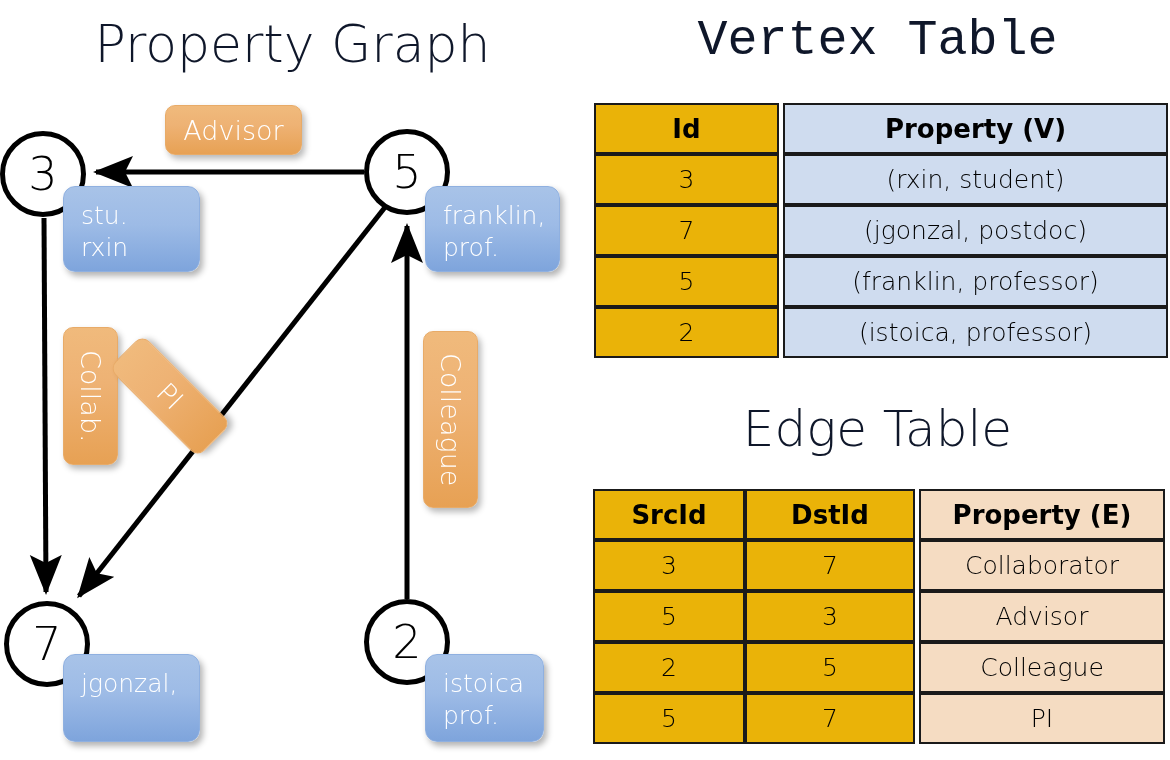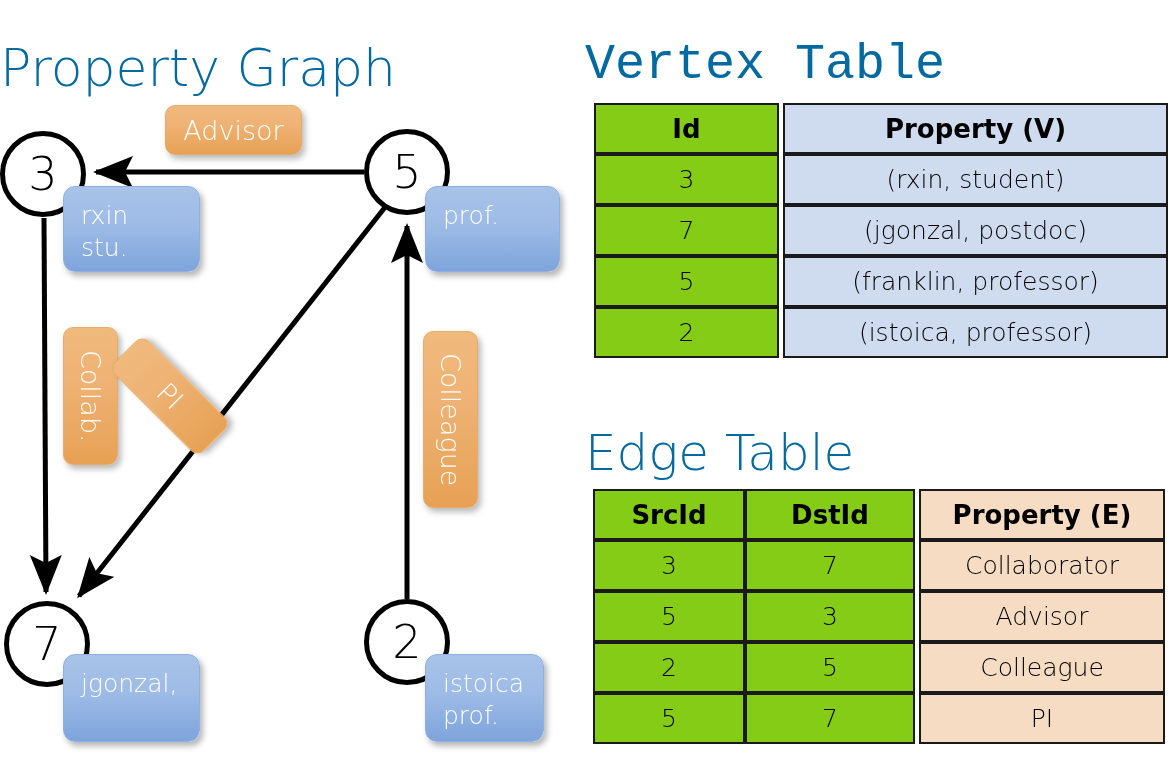--- a/index.html
+++ b/index.html
@@ -17,23 +17,23 @@
   }
 
   
   .title {
     position: absolute;
     font-family: "DejaVu Sans", sans-serif;
     font-weight: 300;
     font-size: 50px;
     line-height: 1;
     letter-spacing: 0px;
-    color: #0369a1;
+    color: #0f172a;
     white-space: nowrap;
-    margin-top: 24px;
+    text-align: center;
   }
   #title-property-graph { left: 0px;   top: 18px;  width: 585px; font-size: 52px; }
   #title-vertex-table   { left: 585px; top: 16px;  width: 585px; font-size: 50px; font-family: Liberation Mono, monospace; }
   #title-edge-table     { left: 585px; top: 404px; width: 585px; font-size: 50px; }
 
   
   #graph-panel {
     position: absolute;
     left: 0; top: 0;
     width: 585px; height: 760px;
@@ -141,21 +141,21 @@
     font-weight: 300;
   }
   .tbl td, .tbl th {
     border: 2px solid #1a1a1a;
     height: 51px;
     padding: 0 4px;
     text-align: center;
     vertical-align: middle;
     font-size: 25px;
     font-weight: 300;
-    background: #84cc16;
+    background: #eab308;
     box-sizing: border-box;
   }
   .tbl th {
     font-weight: 700;
     font-size: 26px;
   }
   .spacer-col {
     border: none !important;
     background: transparent !important;
     width: 4px;
@@ -197,24 +197,25 @@
 
     <line x1="407" y1="599" x2="407" y2="226" stroke="#000" stroke-width="5" marker-end="url(#arrowhead)"></line>
   </svg>
 
   <div class="node-circle" id="node-3">3</div>
   <div class="node-circle" id="node-5">5</div>
   <div class="node-circle" id="node-7">7</div>
   <div class="node-circle" id="node-2">2</div>
 
   <div class="prop-box" id="prop-rxin">
+    <span class="prop-line">stu.</span>
     <span class="prop-line">rxin</span>
-    <span class="prop-line">stu.</span>
   </div>
   <div class="prop-box" id="prop-franklin">
+    <span class="prop-line">franklin,</span>
     <span class="prop-line">prof.</span>
   </div>
   <div class="prop-box" id="prop-jgonzal">
     <span class="prop-line">jgonzal,</span>
   </div>
   <div class="prop-box" id="prop-istoica">
     <span class="prop-line">istoica</span>
     <span class="prop-line">prof.</span>
   </div>
 

